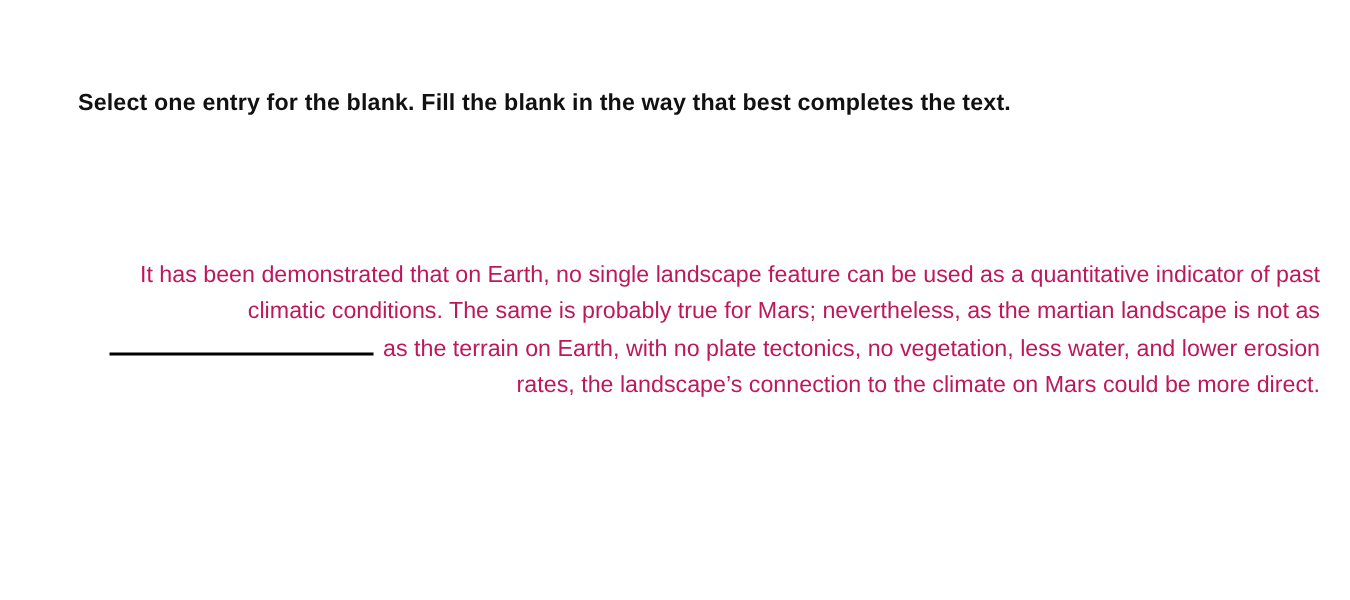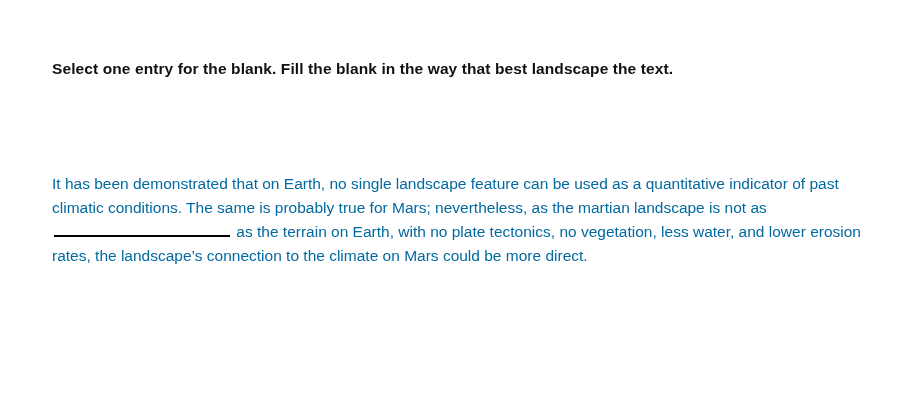--- a/index.html
+++ b/index.html
@@ -30,39 +30,39 @@
     color: #111111;
     white-space: nowrap;
   }
   .passage {
     position: absolute;
     left: 52px;
     top: 172px;
     width: 828px;
     font-size: 15.5px;
     line-height: 24px;
-    color: #0369a1;
-    text-align: left;
+    color: #be185d;
+    text-align: right;
   }
   .passage .blank {
     display: inline-block;
     width: 176px;
     border-bottom: 2px solid #000000;
     height: 15px;
     vertical-align: baseline;
     margin: 0 2px;
   }
   .seg {
     white-space: pre-wrap;
   }
 </style>
 </head>
 <body>
 
 <div class="page">
 
-  <div class="instruction">Select one entry for the blank. Fill the blank in the way that best landscape the text.</div>
+  <div class="instruction">Select one entry for the blank. Fill the blank in the way that best completes the text.</div>
 
   <div class="passage">
     <span class="seg">It has been demonstrated that on Earth, no single landscape feature can be used as a quantitative indicator of past climatic conditions. The same is probably true for Mars; nevertheless, as the martian landscape is not as </span><span class="blank"></span><span class="seg"> as the terrain on Earth, with no plate tectonics, no vegetation, less water, and lower erosion rates, the landscape’s connection to the climate on Mars could be more direct.</span>
   </div>
 
 </div>
 
 </body></html>

